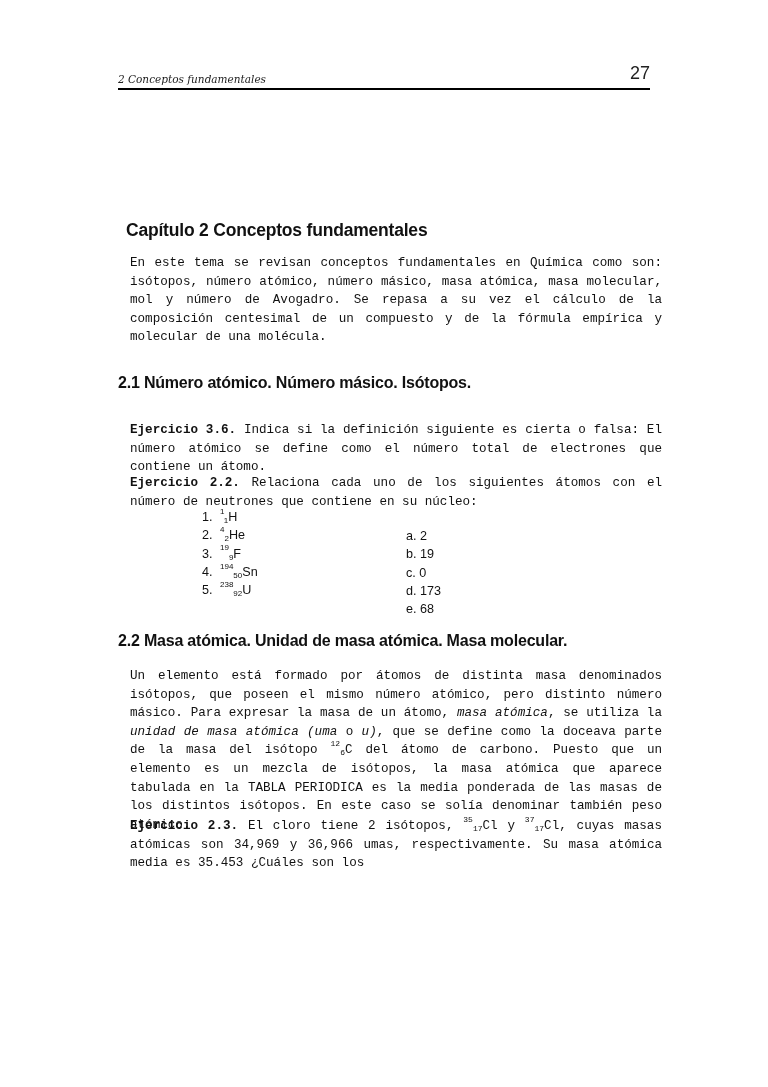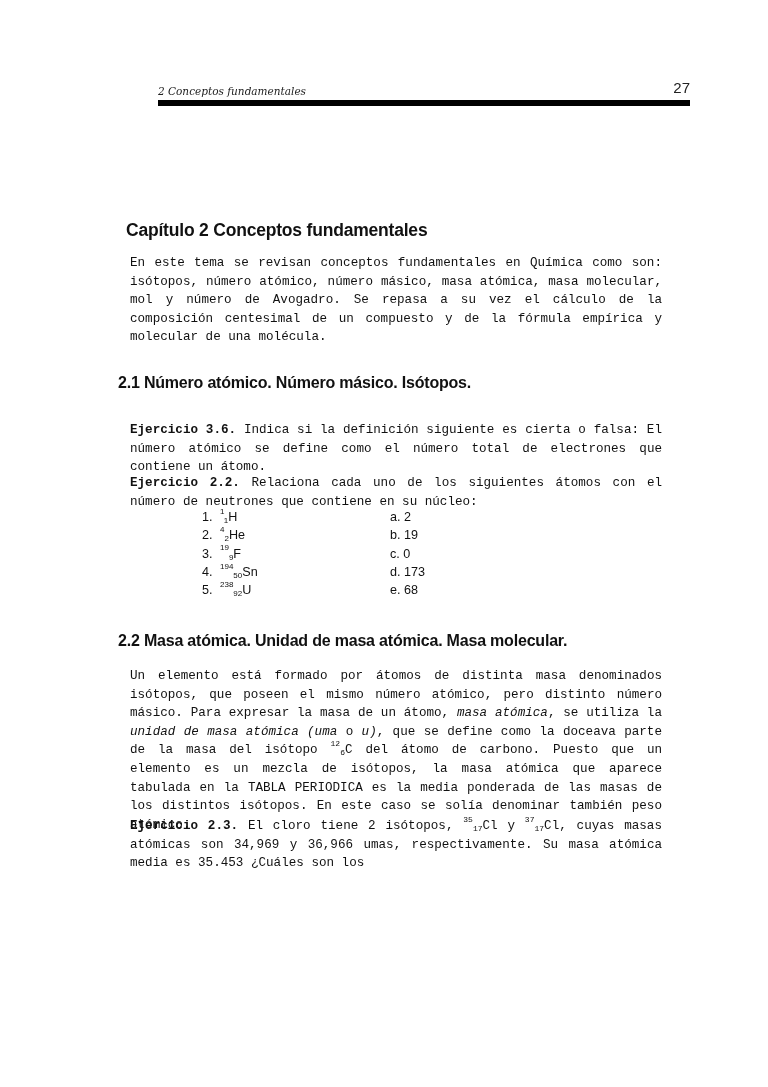--- a/index.html
+++ b/index.html
@@ -1,30 +1,29 @@
 <!DOCTYPE html>
 <html><head>
   <meta charset="utf-8">
   <style>
     html, body { margin: 0; padding: 0; background: #ffffff; }
     body {
       width: 768px; height: 1087px; position: relative; overflow: hidden;
       font-family: "Liberation Sans", sans-serif; color: #111;
     }
     .running-header {
-      position: absolute; left: 118px; top: 80px; width: 532px; height: 20px;
-      border-bottom: 6px solid #000000;
-      margin-left: 40px;
+      position: absolute; left: 118px; top: 68px; width: 532px; height: 20px;
+      border-bottom: 2px solid #000000;
     }
     .running-header .title {
       position: absolute; left: 0; bottom: 3px;
       font-family: "DejaVu Serif", serif; font-style: italic; font-size: 10.5px; color: #222;
     }
     .running-header .pageno {
-      position: absolute; right: 0; bottom: 4px; font-size: 15px; color: #222;
+      position: absolute; right: 0; bottom: 4px; font-size: 18px; color: #222;
     }
     h1 {
       position: absolute; left: 118px; top: 212px; margin: 8px;
       font-size: 17.5px; font-weight: bold; letter-spacing: -0.2px;
     }
     h2 {
       position: absolute; left: 118px; margin: 0; font-size: 16px; font-weight: bold; letter-spacing: -0.2px;
     }
     p.body {
       position: absolute; left: 130px; width: 532px; margin: 0;
@@ -35,21 +34,21 @@
     sup { top: -0.9em; }
     sub { top: 0.25em; }
     .iso { white-space: nowrap; }
     .match-list {
       position: absolute; left: 202px; top: 508px; width: 300px; margin: 0; padding: 0;
       list-style: none; font-size: 12.6px;
     }
     .match-list li { height: 18.3px; line-height: 18.3px; position: relative; }
     .match-list .num { position: absolute; left: 0; }
     .match-list .atom { position: absolute; left: 18px; }
-    .match-list .ans { position: absolute; left: 188px; }
+    .match-list .ans { position: absolute; left: 204px; margin-top: 19px; }
     em { font-style: italic; }
   </style>
 </head>
 <body>
 
 <div class="running-header">
   <span class="title">2 Conceptos fundamentales</span>
   <span class="pageno">27</span>
 </div>
 

